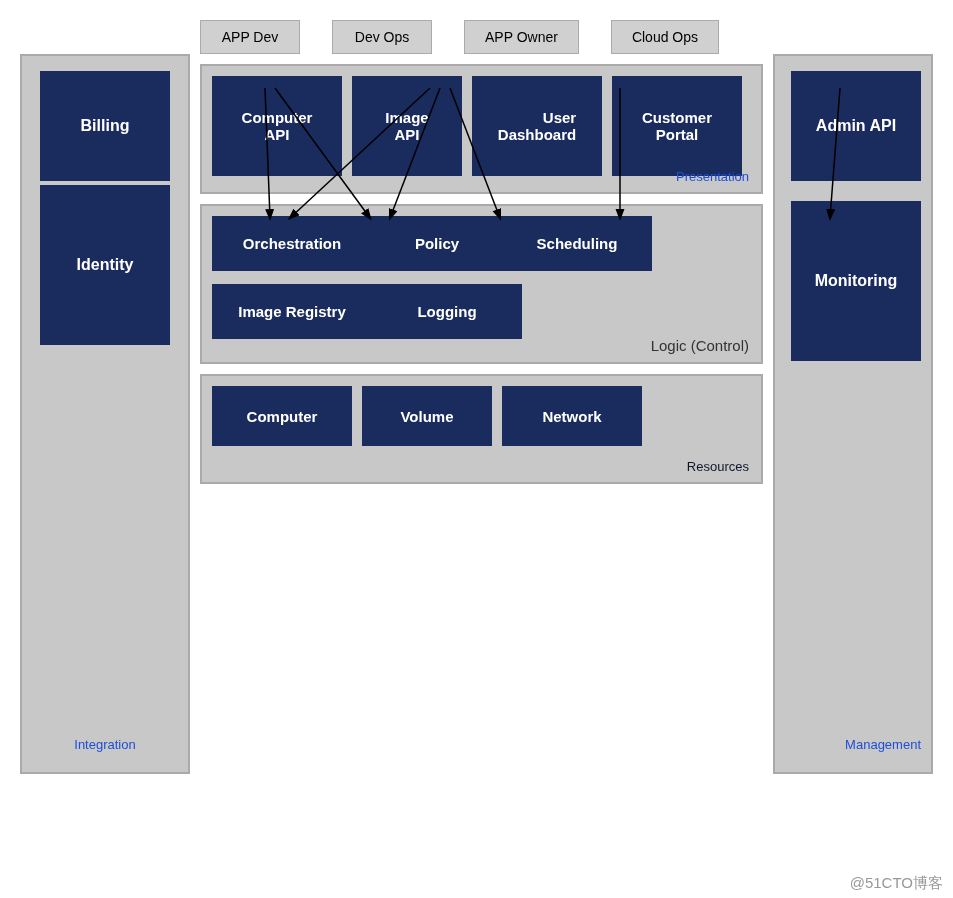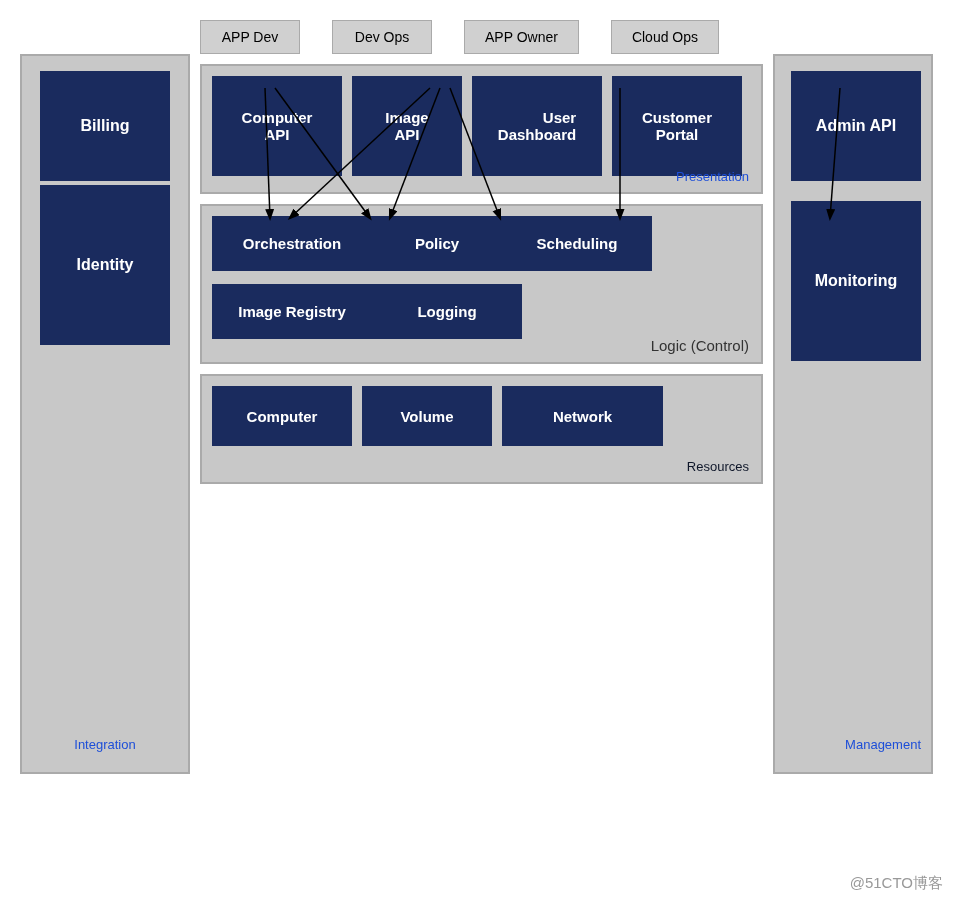--- a/index.html
+++ b/index.html
@@ -216,21 +216,21 @@
       bottom: 8px;
       right: 12px;
       font-size: 13px;
       color: #0f172a;
     }
     .res-box {
       height: 60px;
     }
     .res-computer { width: 140px; }
     .res-volume { width: 130px; }
-    .res-network { width: 161px; }
+    .res-network { width: 140px; }
 
     
     .watermark {
       position: absolute;
       bottom: 5px;
       right: 10px;
       font-size: 15px;
       color: #999;
     }
   </style>

